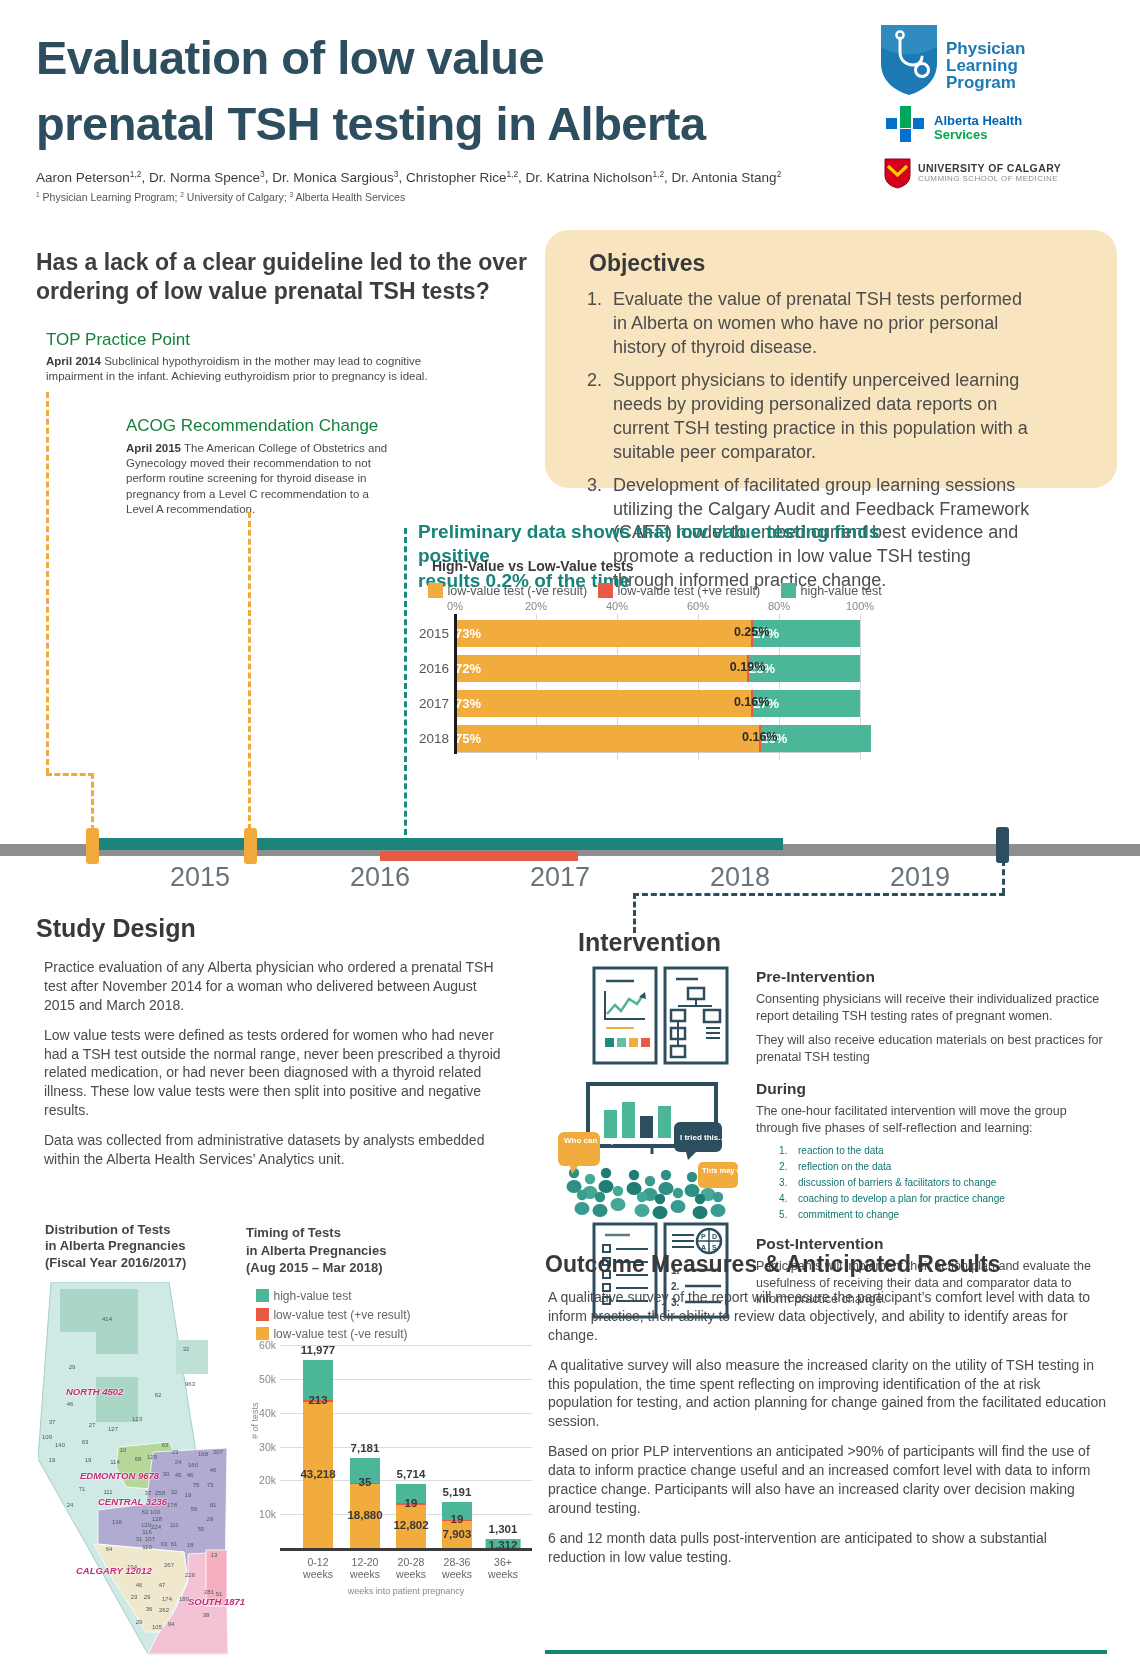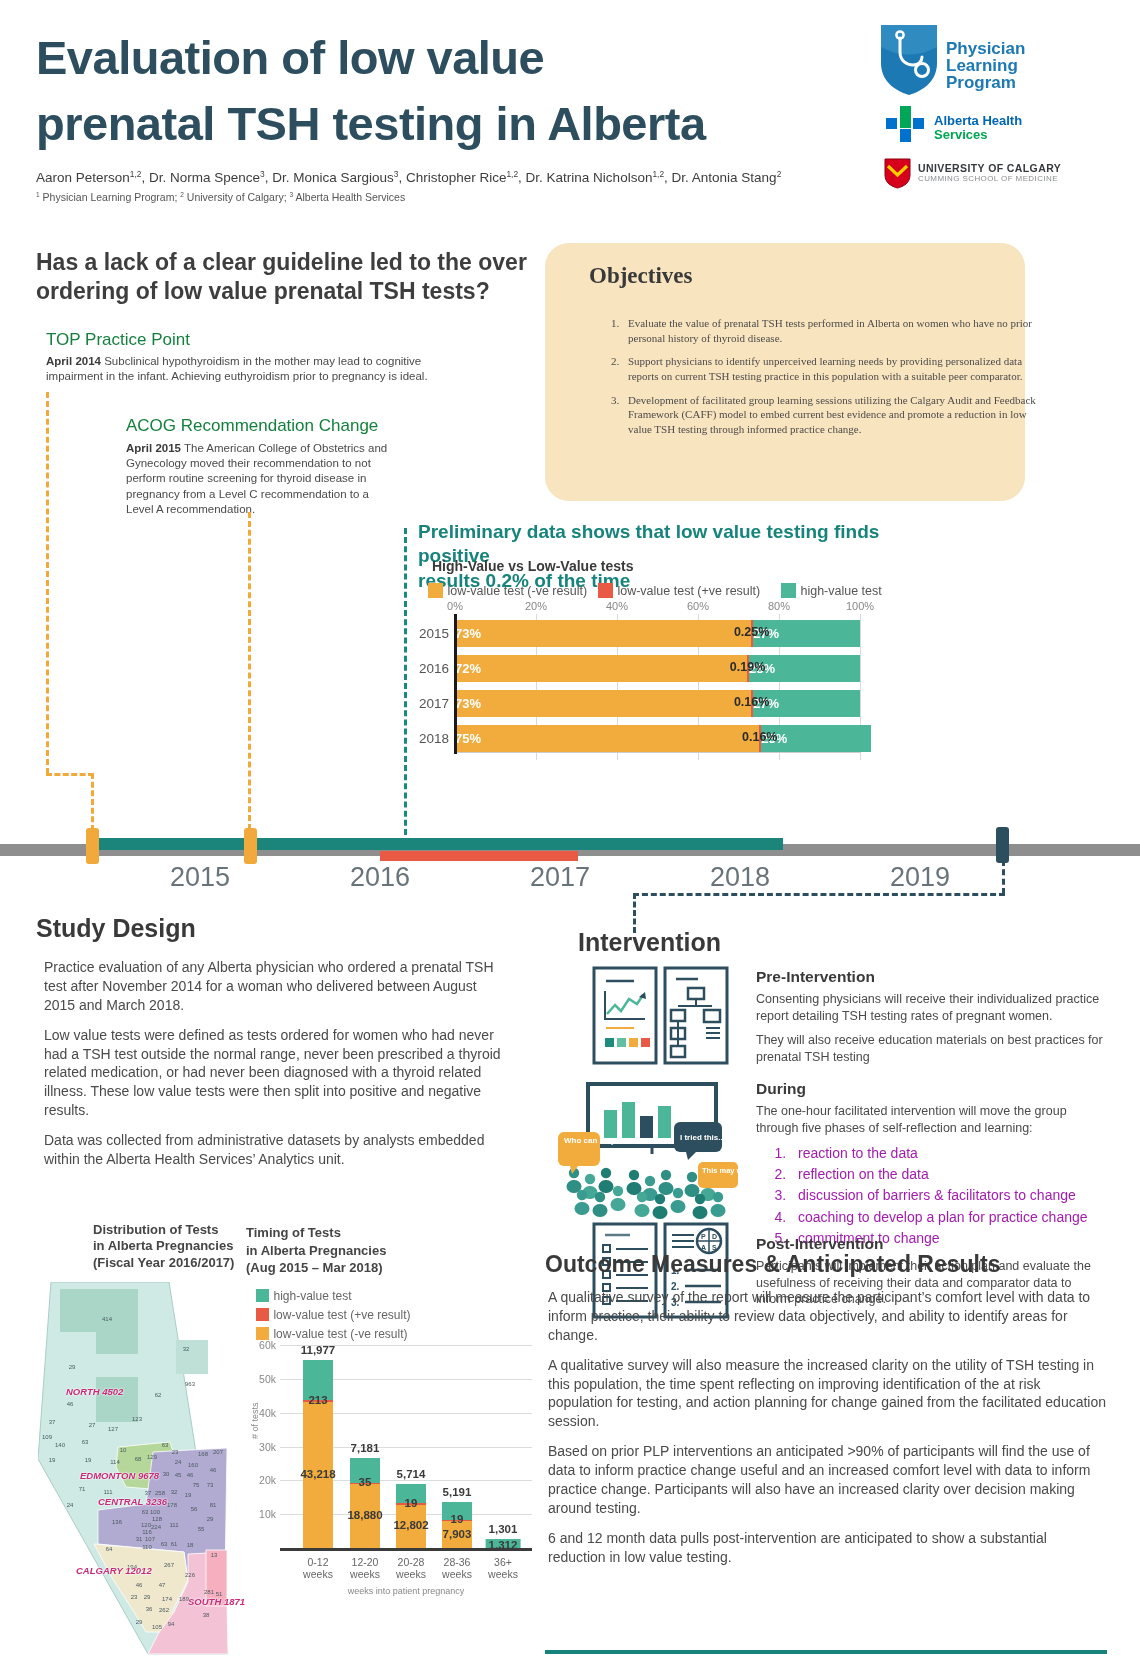--- a/index.html
+++ b/index.html
@@ -20,21 +20,21 @@
   
   .question{font-size:23px;line-height:1.25;font-weight:700;color:#3e3e3e;}
   .h-section{font-size:25px;font-weight:700;color:#393939;}
   .h-orange{font-size:17px;font-weight:400;color:#15803d;}
   .h-teal{font-size:19px;line-height:1.28;font-weight:700;color:#17847b;}
   .h-sub{font-size:15.5px;font-weight:700;color:#3a3a3a;margin:0 0 5px 0;}
   .small-p{font-size:11.5px;line-height:1.32;color:#4a4a4a;}
   .date{font-weight:700;color:#3b3b3b;}
   
   .obj-box{background:#f8e4be;border-radius:24px;}
-  .obj-box ol{margin:15px;padding-left:22px;font-size:11px;line-height:1.33;color:#4c4c4c;}
+  .obj-box ol{margin:0;padding-left:22px;font-size:18px;line-height:1.33;color:#4c4c4c;}
   .obj-box li{margin-bottom:9px;padding-left:6px;}
   
   .dash-v-or{border-left:3px dashed #f2a93b;}
   .dash-h-or{border-top:3px dashed #f2a93b;}
   .dash-v-tl{border-left:3px dashed #1a8a80;}
   .dash-v-nv{border-left:3px dashed #2d4e5e;}
   .dash-h-nv{border-top:3px dashed #2d4e5e;}
   
   .hv-title{font-size:14px;font-weight:700;color:#3a3a3a;}
   .leg-sw{display:inline-block;width:15px;height:15px;vertical-align:-3px;}
@@ -46,21 +46,21 @@
   .hv-bar{position:absolute;left:0;top:0;height:27px;display:flex;}
   .hv-seg{height:27px;position:relative;}
   .hv-vlab{position:absolute;left:0;right:0;top:6px;text-align:left;color:#fff;font-weight:700;font-size:13px;}
   .hv-rlab{position:absolute;top:5px;transform:translateX(-50%);font-size:12.5px;font-weight:700;color:#2b2b2b;white-space:nowrap;z-index:3;}
   
   .tl-year{position:absolute;transform:translateX(-50%);font-size:27px;color:#68747a;}
   .tl-marker{position:absolute;width:13px;height:36px;border-radius:3px;}
   
   .paras p{font-size:14px;line-height:1.35;margin:0 0 11px 0;color:#4a4a4a;}
   .int-p{font-size:12.5px;line-height:1.32;margin:0 0 8px 0;color:#4a4a4a;}
-  .int-ol{margin:4px 0 0 0;padding-left:34px;font-size:14px;line-height:1.3;color:#a21caf;}
+  .int-ol{margin:4px 0 0 0;padding-left:34px;font-size:10px;line-height:1.3;color:#0f766e;}
   .int-ol li{margin-bottom:3px;padding-left:8px;}
   
   .map-title{font-size:13px;line-height:1.25;font-weight:700;color:#454545;}
   .map-zone{position:absolute;font-size:9.5px;font-weight:700;font-style:italic;color:#c52b78;
             white-space:nowrap;text-shadow:0 0 2px #fff,0 0 2px #fff;}
   .map-num{position:absolute;font-size:6px;color:#4a5a60;transform:translate(-50%,-50%);}
   
   .tm-title{font-size:13px;line-height:1.35;font-weight:700;color:#454545;}
   .tm-leg{font-size:12px;color:#666;}
   .tm-sw{display:inline-block;width:13px;height:13px;vertical-align:-2px;}
@@ -121,21 +121,21 @@
   <div class="abs" style="left:918px;top:162px;">
     <div class="uofc-l1">UNIVERSITY OF CALGARY</div>
     <div class="uofc-l2">CUMMING SCHOOL OF MEDICINE</div>
   </div>
 
   <div class="abs question" style="left:36px;top:248px;width:505px;">
     <div>Has a lack of a clear guideline led to the over</div>
     <div>ordering of low value prenatal TSH tests?</div>
   </div>
 
-  <div class="abs obj-box" style="left:545px;top:243px;width:480px;height:258px;font-family:Liberation Serif, serif;">
+  <div class="abs obj-box" style="left:545px;top:230px;width:572px;height:258px;">
     <div class="abs h-section" style="left:44px;top:20px;font-size:23px;">Objectives</div>
     <ol id="obj-list" class="abs" style="left:40px;top:58px;width:428px;">
         <li>Evaluate the value of prenatal TSH tests performed in Alberta on women who have no prior personal history of thyroid disease.</li>
         <li>Support physicians to identify unperceived learning needs by providing personalized data reports on current TSH testing practice in this population with a suitable peer comparator.</li>
         <li>Development of facilitated group learning sessions utilizing the Calgary Audit and Feedback Framework (CAFF) model to embed current best evidence and promote a reduction in low value TSH testing through informed practice change.</li>
       </ol>
   </div>
 
   <div class="abs h-orange" style="left:46px;top:330px;">TOP Practice Point</div>
   <div class="abs small-p" style="left:46px;top:354px;width:404px;">
@@ -417,21 +417,21 @@
 
   <div class="abs h-section" style="left:545px;top:1251px;font-size:23px;">Outcome Measures &amp; Anticipated Results</div>
   <div id="out-paras" class="abs paras" style="left:548px;top:1288px;width:560px;">
       <p>A qualitative survey of the report will measure the participant’s comfort level with data to inform practice, their ability to review data objectively, and ability to identify areas for change.</p>
       <p>A qualitative survey will also measure the increased clarity on the utility of TSH testing in this population, the time spent reflecting on improving identification of the at risk population for testing, and action planning for change gained from the facilitated education session.</p>
       <p>Based on prior PLP interventions an anticipated &gt;90% of participants will find the use of data to inform practice change useful and an increased comfort level with data to inform practice change. Participants will also have an increased clarity over decision making around testing.</p>
       <p>6 and 12 month data pulls post-intervention are anticipated to show a substantial reduction in low value testing.</p>
     </div>
   <div class="abs rule-teal" style="left:545px;top:1650px;width:562px;height:4px;"></div>
 
-  <div class="abs map-title" style="left:45px;top:1222px;margin-left:48px;">
+  <div class="abs map-title" style="left:45px;top:1222px;">
     <div>Distribution of Tests</div>
     <div>in Alberta Pregnancies</div>
     <div>(Fiscal Year 2016/2017)</div>
   </div>
   <div id="map-box" class="abs" style="left:38px;top:1282px;width:198px;height:378px;">
     <svg width="198" height="378" viewBox="0 0 198 378">
       <polygon points="13,0 131,0 190,372 110,372 0,177" fill="#cfe9e5" stroke="#a9cdc7" stroke-width="1"></polygon>
       <polygon points="22,7 100,7 100,72 58,72 58,50 22,50" fill="#a9d6c6"></polygon>
       <rect x="58" y="95" width="42" height="45" fill="#a9d6c6"></rect>
       <rect x="138" y="58" width="32" height="34" fill="#bee0d6"></rect>

